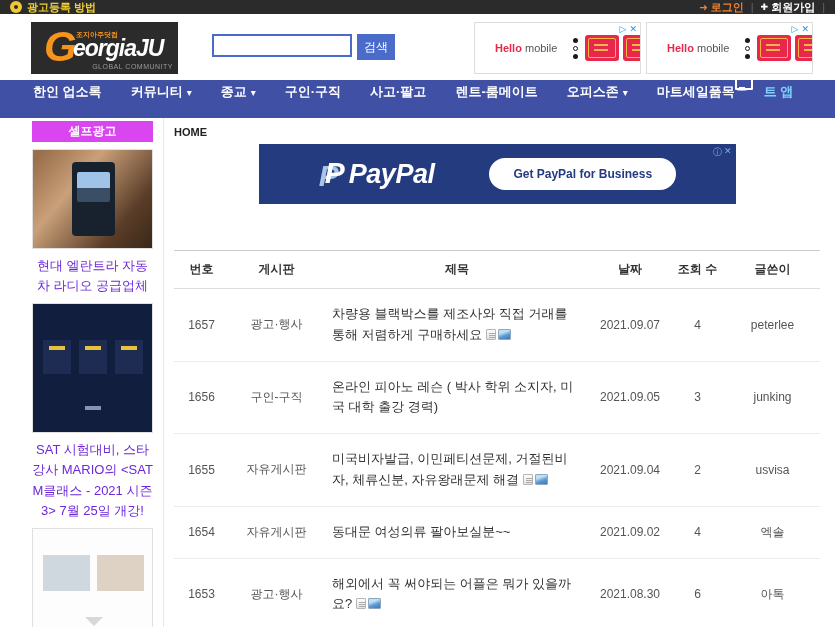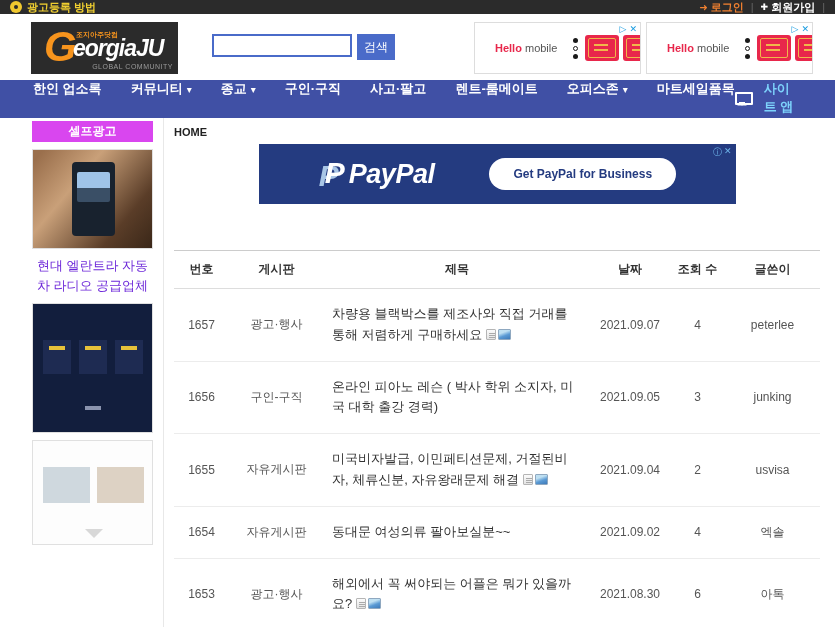--- a/index.html
+++ b/index.html
@@ -51,21 +51,21 @@
   .chips { display:flex; align-items:center; gap:4px; margin-left:7px; }
   .chip { position:relative; width:34px; height:26px; background:#e8274b; border-radius:3px;
     display:inline-block; }
   .chip::before { content:''; position:absolute; inset:3px; border:1px solid #f0b74a; border-radius:2px; }
   .chip::after { content:''; position:absolute; left:9px; top:9px; width:14px; height:2px;
     background:#f0b74a; box-shadow:0 5px 0 #f0b74a; }
   .adchoices { position:absolute; top:1px; right:3px; font-size:9px; color:#1a9ce0; display:flex; gap:3px; }
   .adchoices span { cursor:pointer; }
 
   
-  .nav { height:38px; background:#4050a5; display:flex; align-items:flex-start; padding:0 33px;
+  .nav { height:38px; background:#4050a5; display:flex; align-items:flex-end; padding:17px 33px;
     color:#fff; }
   .nav-items { display:flex; align-items:center; gap:29px; }
   .nav-item { color:#fff; font-size:13px; font-weight:bold; text-decoration:none; cursor:pointer;
     display:flex; align-items:center; gap:4px; white-space:nowrap; }
   .chev { font-size:10px; }
   .site-app { margin-left:auto; color:#7dd3fc; font-size:13px; font-weight:bold; text-decoration:none;
     cursor:pointer; display:flex; align-items:center; gap:18px; }
   .monitor-icon { position:relative; width:16px; height:13px; display:inline-block; }
   .monitor-icon::before { content:''; position:absolute; left:0; top:0; width:14px; height:9px;
     border:2px solid #fff; border-radius:1px; }
@@ -263,20 +263,21 @@
       <div class="sidebar-title">셀프광고</div>
       <div>
 
           <div class="s-ad">
             <div class="s-img car-radio"></div>
             <div class="s-caption">현대 엘란트라 자동차 라디오 공급업체</div>
           </div>
 
           <div class="s-ad">
             <div class="s-img sat-class"></div>
+            <div class="s-caption">SAT 시험대비, 스타강사 MARIO의 &lt;SAT M클래스 - 2021 시즌3&gt; 7월 25일 개강!</div>
           </div>
 
           <div class="s-ad">
             <div class="s-img wias-steps"></div>
 
           </div>
 
         </div>
     </aside>
 

